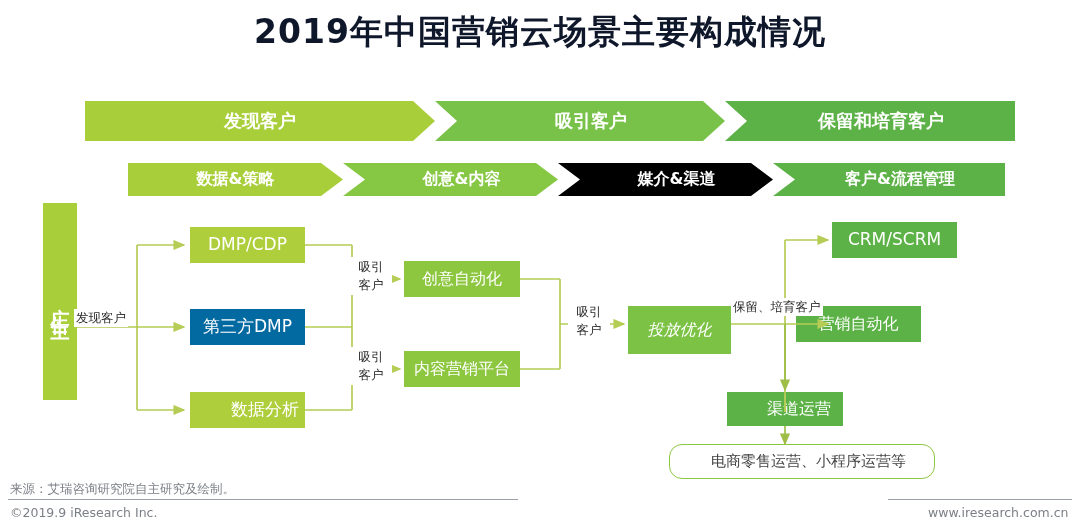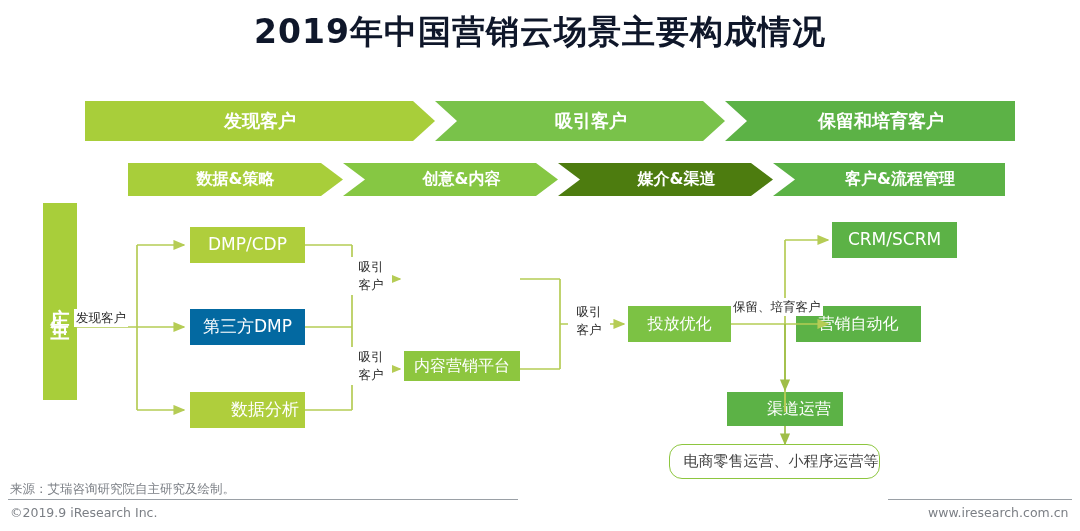--- a/index.html
+++ b/index.html
@@ -95,21 +95,21 @@
   <div class="chev" style="left: 725px; top: 101px; width: 290px; height: 40px; font-size: 18px; background: rgb(92, 178, 70); clip-path: polygon(0% 0%, 100% 0%, 100% 100%, 0% 100%, 7.58621% 50%); padding-left: 22px;">
     <span>保留和培育客户</span>
   </div>
 
   <div class="chev" style="left: 128px; top: 163px; width: 215px; height: 33px; font-size: 16px; background: rgb(168, 206, 58); clip-path: polygon(0% 0%, 89.7674% 0%, 100% 50%, 89.7674% 100%, 0% 100%);">
     <span>数据&amp;策略</span>
   </div>
   <div class="chev" style="left: 343px; top: 163px; width: 215px; height: 33px; font-size: 16px; background: rgb(134, 199, 67); clip-path: polygon(0% 0%, 89.7674% 0%, 100% 50%, 89.7674% 100%, 0% 100%, 10.2326% 50%); padding-left: 22px;">
     <span>创意&amp;内容</span>
   </div>
-  <div class="chev" style="left: 558px; top: 163px; width: 215px; height: 33px; font-size: 16px; background: #4d7c0f; clip-path: polygon(0% 0%, 89.7674% 0%, 100% 50%, 89.7674% 100%, 0% 100%, 10.2326% 50%); padding-left: 22px;">
+  <div class="chev" style="left: 558px; top: 163px; width: 215px; height: 33px; font-size: 16px; background: #000000; clip-path: polygon(0% 0%, 89.7674% 0%, 100% 50%, 89.7674% 100%, 0% 100%, 10.2326% 50%); padding-left: 22px;">
     <span>媒介&amp;渠道</span>
   </div>
   <div class="chev" style="left: 773px; top: 163px; width: 232px; height: 33px; font-size: 16px; background: rgb(92, 178, 70); clip-path: polygon(0% 0%, 100% 0%, 100% 100%, 0% 100%, 9.48276% 50%); padding-left: 22px;">
     <span>客户&amp;流程管理</span>
   </div>
 
   <svg id="wires" viewBox="0 0 1080 531">
     <defs>
       <marker id="ah" markerWidth="7" markerHeight="7" refX="6.2" refY="3" orient="auto">
         <path d="M0,0 L7,3 L0,6 z" fill="#B5CC55"></path>
@@ -163,40 +163,43 @@
   <div class="node" style="left:190px;top:227px;width:115px;height:36px;font-size:17px;background:#AFCE3C;">
     <span>DMP/CDP</span>
   </div>
   <div class="node" style="left:190px;top:309px;width:115px;height:36px;font-size:17px;background:#0369a1;">
     <span>第三方DMP</span>
   </div>
   <div class="node" style="left:190px;top:392px;width:115px;height:36px;font-size:17px;background:#AFCE3C;padding-left:35px;">
     <span>数据分析</span>
   </div>
 
-  <div class="node" style="left:404px;top:351px;width:116px;height:30px;font-size:16px;background:#8DC63F;">
+  <div class="node" style="left:404px;top:261px;width:116px;height:36px;font-size:16px;background:#8DC63F;">
+    <span>创意自动化</span>
+  </div>
+  <div class="node" style="left:404px;top:351px;width:116px;height:36px;font-size:16px;background:#8DC63F;">
     <span>内容营销平台</span>
   </div>
 
-  <div class="node" style="left:628px;top:306px;width:103px;height:36px;font-size:16px;background:#7CC244;">
+  <div class="node" style="left:628px;top:306px;width:103px;height:48px;font-size:16px;background:#7CC244;font-style:italic;">
     <span>投放优化</span>
   </div>
 
   <div class="node" style="left:832px;top:222px;width:125px;height:36px;font-size:17px;background:#5CB246;">
     <span>CRM/SCRM</span>
   </div>
   <div class="node" style="left:796px;top:306px;width:125px;height:36px;font-size:16px;background:#5CB246;">
     <span>营销自动化</span>
   </div>
 
   <div class="node" style="left:727px;top:392px;width:116px;height:34px;font-size:16px;background:#5CB246;padding-left:28px;">
     <span>渠道运营</span>
   </div>
 
-  <div class="node outline" style="left:669px;top:444px;width:211px;height:35px;font-size:15px;padding-left:13px;">
+  <div class="node outline" style="left:669px;top:444px;width:266px;height:35px;font-size:15px;padding-left:13px;">
     <span>电商零售运营、小程序运营等</span>
   </div>
 
   <div class="elabel" style="left:74px;top:309px;padding:0 2px;">
     <span>发现客户</span>
   </div>
 
   <div class="elabel" style="left:350px;top:257px;width:38px;padding:1px 2px;">
     <div>吸引</div>
     <div>客户</div>

